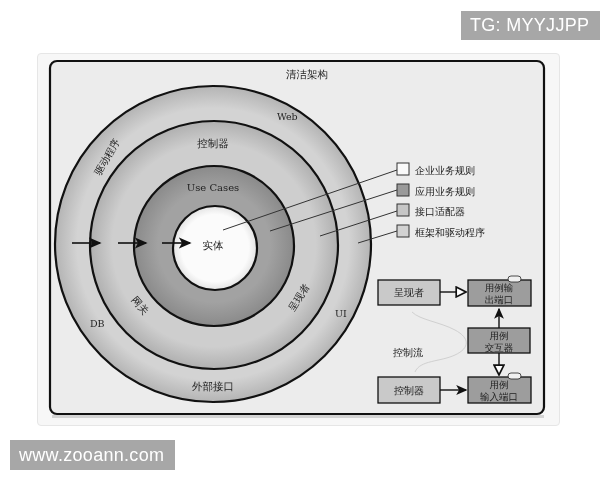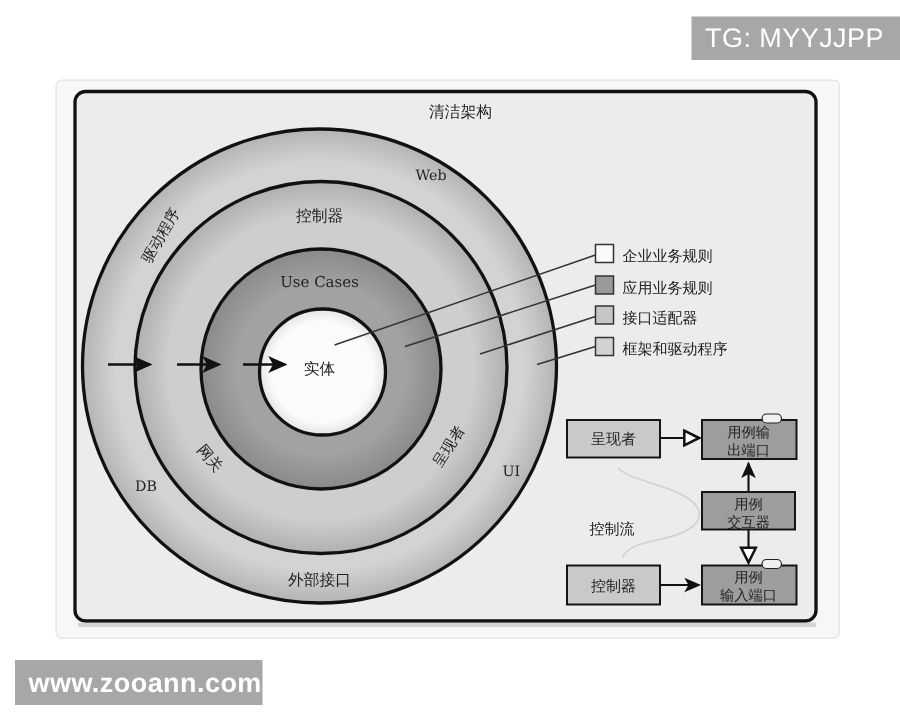--- a/index.html
+++ b/index.html
@@ -2,21 +2,21 @@
 <html><head>
 <meta charset="utf-8">
 <style>
   html, body { margin: 0; padding: 0; }
   body { width: 600px; height: 480px; background: #ffffff; position: relative; overflow: hidden;
          font-family: "DejaVu Serif", serif; }
   .badge { position: absolute; background: #a7a7a7; color: #ffffff;
            font-family: "Liberation Sans", sans-serif; font-size: 18px; line-height: 29px;
            padding: 0 9px; letter-spacing: 0.3px; }
   #tg-badge { left: 461px; top: 11px; width: 121px; height: 29px; }
-  #site-badge { left: 10px; top: 440px; width: 147px; height: 30px; line-height: 30px; font-size: 18px; font-weight: bold; }
+  #site-badge { left: 10px; top: 440px; width: 147px; height: 30px; line-height: 30px; font-size: 18px; }
   #card { position: absolute; left: 37px; top: 53px; width: 523px; height: 373px;
           background: #f7f7f7; border: 1px solid #e6e6e6; border-radius: 4px; box-sizing: border-box; }
   svg { position: absolute; left: 0; top: 0; }
   .lbl { font-family: "DejaVu Serif", serif; fill: #222; }
 </style>
 </head>
 <body>
 
 <div id="card"></div>
 

